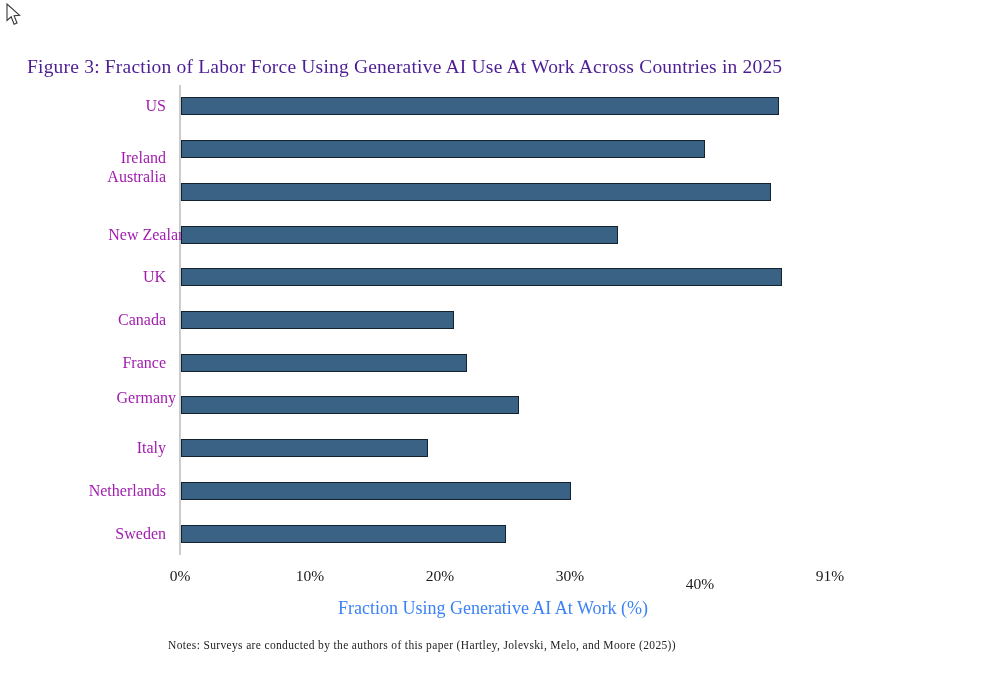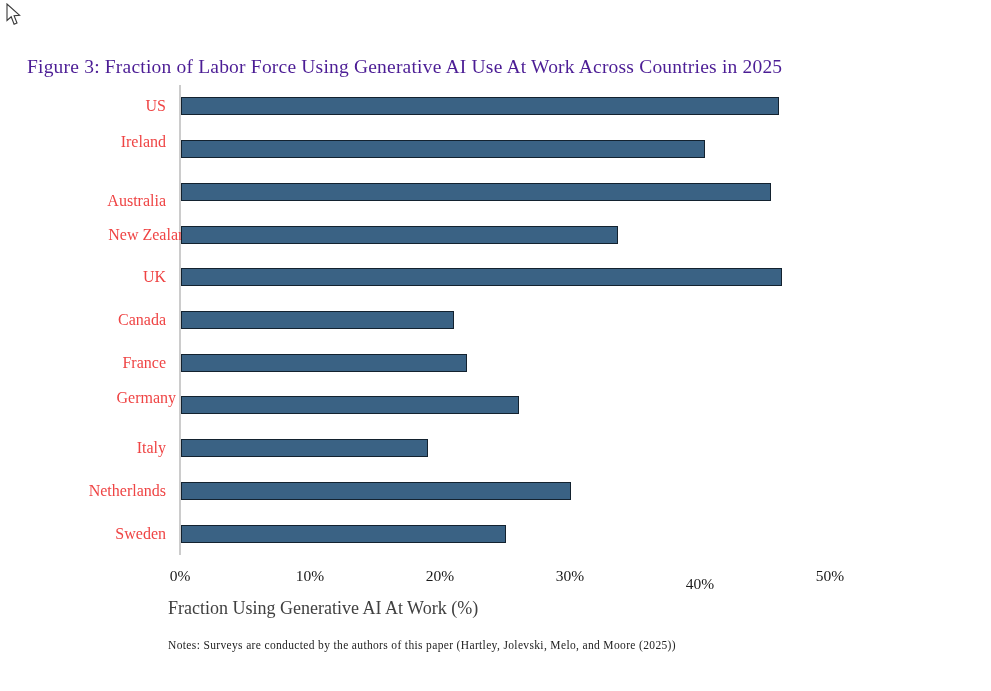--- a/index.html
+++ b/index.html
@@ -39,44 +39,44 @@
     background: #cccccc;
   }
   .cat-label {
     position: absolute;
     left: 0;
     width: 166px;
     height: 22px;
     line-height: 22px;
     text-align: right;
     font-size: 16px;
-    color: #ef4444;
+    color: #a21caf;
     white-space: nowrap;
   }
   .bar {
     position: absolute;
     left: 181px;
     height: 18px;
   }
   .x-tick-label {
     position: absolute;
     top: 567px;
     width: 80px;
     text-align: center;
     font-size: 15.5px;
     color: #1a1a1a;
   }
   #x-axis-label {
     position: absolute;
     left: 168px;
     top: 598px;
     width: 650px;
-    text-align: left;
+    text-align: center;
     font-size: 18px;
-    color: #404040;
+    color: #3b82f6;
     white-space: nowrap;
   }
   #figure-notes {
     position: absolute;
     left: 0;
     top: 639px;
     width: 844px;
     text-align: center;
     font-size: 11.5px;
     letter-spacing: 0.35px;
@@ -92,23 +92,23 @@
     <path d="M1 1 L1 17.5 L5.2 13.8 L8.1 21.2 L11.0 20.0 L8.1 12.8 L13.6 12.4 Z" fill="#ffffff" stroke="#3a3a3a" stroke-width="1.1" stroke-linejoin="miter"></path>
   </svg>
 
   <div id="figure-title">Figure 3: Fraction of Labor Force Using Generative AI Use At Work Across Countries in 2025</div>
 
   <div id="chart">
     <div class="y-axis-line"></div>
     <div id="bars-layer">
         <div class="cat-label" style="top: 95.3636px;">US</div>
         <div class="bar" style="top: 97.3636px; width: 598px; background: rgb(58, 98, 132); border: 1.5px solid rgb(19, 34, 47);"></div>
-        <div class="cat-label" style="top: 131px; padding-left: 26px;">Ireland</div>
+        <div class="cat-label" style="top: 147px; padding-left: 26px;">Ireland</div>
         <div class="bar" style="top: 140.091px; width: 523.9px; background: rgb(58, 98, 132); border: 1.5px solid rgb(19, 34, 47);"></div>
-        <div class="cat-label" style="top: 190px; text-align: right;">Australia</div>
+        <div class="cat-label" style="top: 166px; text-align: right;">Australia</div>
         <div class="bar" style="top: 182.818px; width: 590.2px; background: rgb(58, 98, 132); border: 1.5px solid rgb(19, 34, 47);"></div>
         <div class="cat-label" style="top: 223.545px; margin-left: 28px;">New Zealand</div>
         <div class="bar" style="top: 225.545px; width: 436.8px; background: rgb(58, 98, 132); border: 1.5px solid rgb(19, 34, 47);"></div>
         <div class="cat-label" style="top: 266.273px;">UK</div>
         <div class="bar" style="top: 268.273px; width: 600.6px; background: rgb(58, 98, 132); border: 1.5px solid rgb(19, 34, 47);"></div>
         <div class="cat-label" style="top: 309px;">Canada</div>
         <div class="bar" style="top: 311px; width: 273px; background: rgb(58, 98, 132); border: 1.5px solid rgb(19, 34, 47);"></div>
         <div class="cat-label" style="top: 351.727px;">France</div>
         <div class="bar" style="top: 353.727px; width: 286px; background: rgb(58, 98, 132); border: 1.5px solid rgb(19, 34, 47);"></div>
         <div class="cat-label" style="top: 387px; margin-left: 10px;">Germany</div>
@@ -119,20 +119,20 @@
         <div class="bar" style="top: 481.909px; width: 390px; background: rgb(58, 98, 132); border: 1.5px solid rgb(19, 34, 47);"></div>
         <div class="cat-label" style="top: 522.636px;">Sweden</div>
         <div class="bar" style="top: 524.636px; width: 325px; background: rgb(58, 98, 132); border: 1.5px solid rgb(19, 34, 47);"></div>
       </div>
     <div id="ticks-layer">
         <div class="x-tick-label" style="left: 140px;">0%</div>
         <div class="x-tick-label" style="left: 270px;">10%</div>
         <div class="x-tick-label" style="left: 400px;">20%</div>
         <div class="x-tick-label" style="left: 530px;">30%</div>
         <div class="x-tick-label" style="left: 660px; margin-top: 8px;">40%</div>
-        <div class="x-tick-label" style="left: 790px;">50%</div>
+        <div class="x-tick-label" style="left: 790px;">91%</div>
       </div>
     <div id="x-axis-label">Fraction Using Generative AI At Work (%)</div>
   </div>
 
   <div id="figure-notes">Notes: Surveys are conducted by the authors of this paper (Hartley, Jolevski, Melo, and Moore (2025))</div>
 
 </div>
 
 </body></html>

